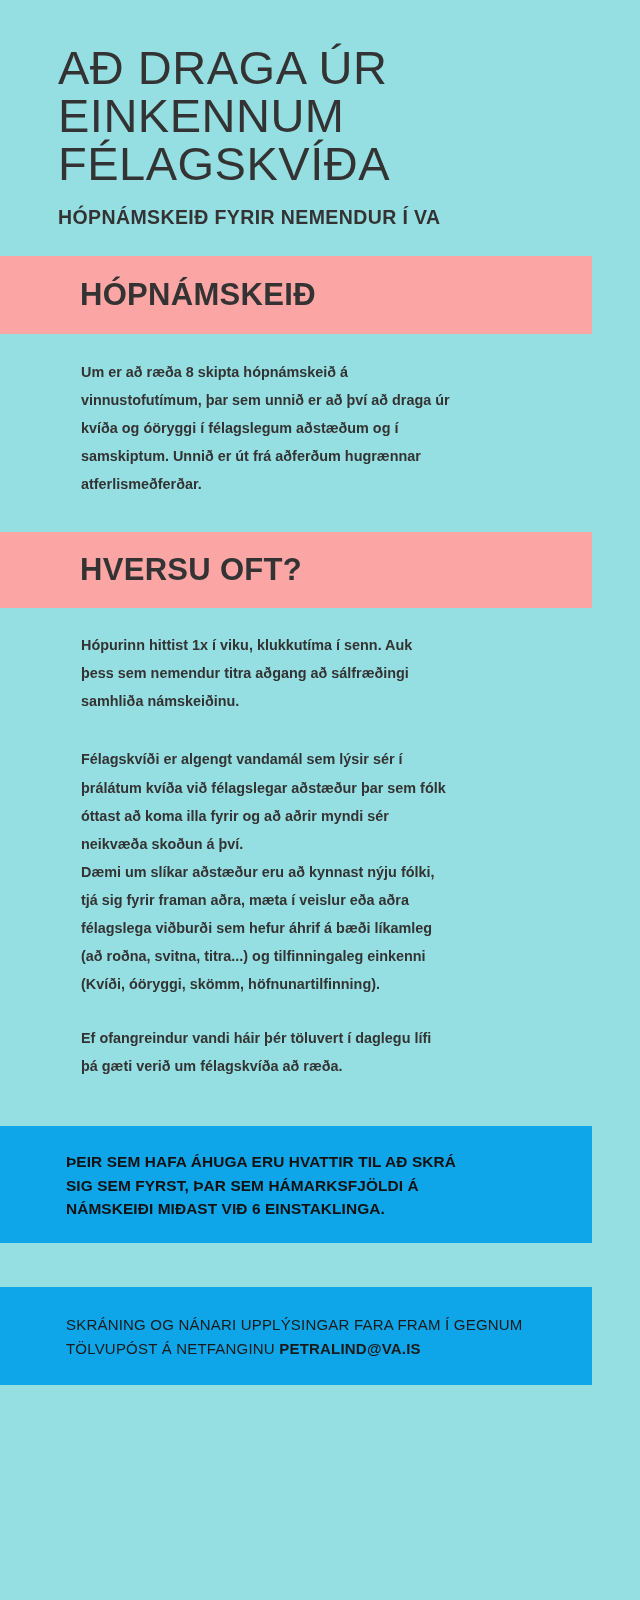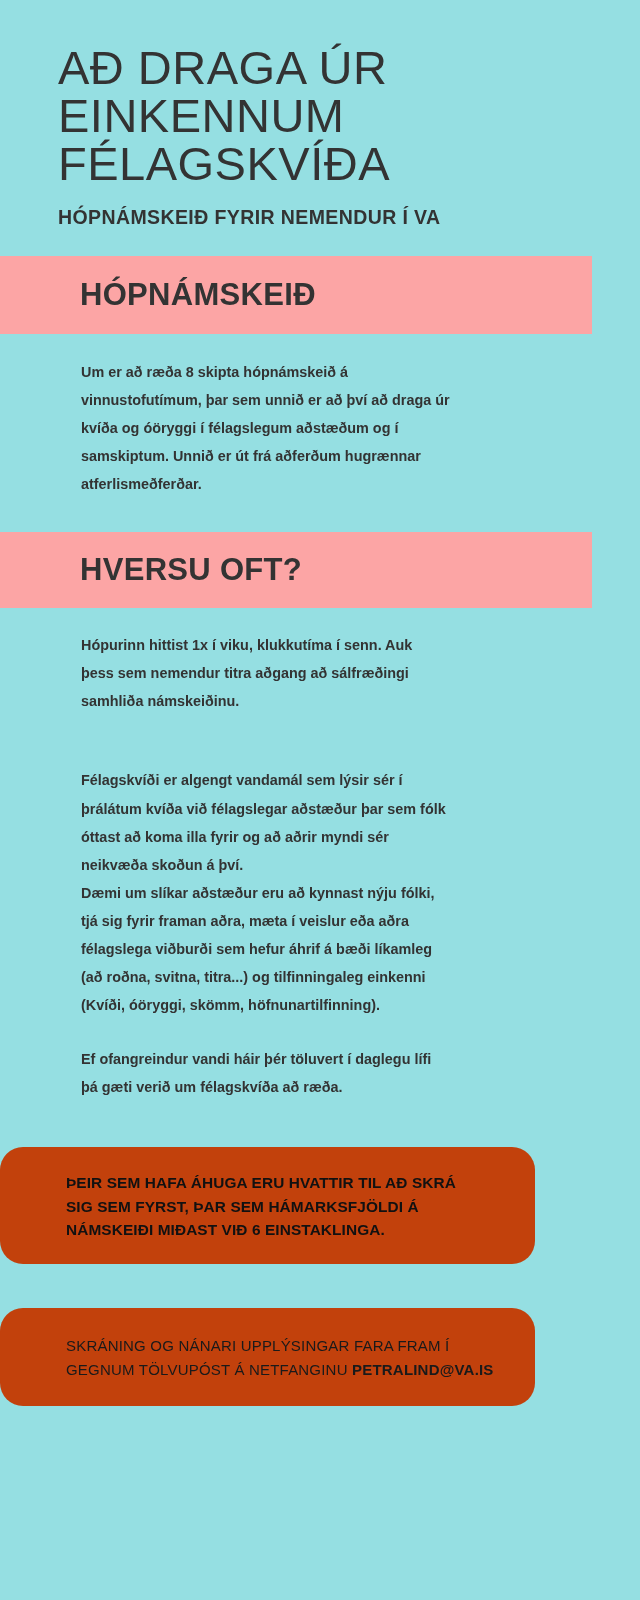--- a/index.html
+++ b/index.html
@@ -77,28 +77,27 @@
     line-height: 1.95;
     margin: 0;
     white-space: pre-line;
   }
   .body-text + .body-text {
     margin-top: 26px;
   }
 
   .block-1 { padding-top: 24px; padding-bottom: 6px; }
   .block-2 { padding-top: 23px; padding-bottom: 6px; padding-right: 120px; }
-  .block-3 { padding-top: 24px; padding-bottom: 18px; padding-right: 49px; margin-top: 21px; }
+  .block-3 { padding-top: 24px; padding-bottom: 18px; padding-right: 49px; }
 
   
   .callout {
-    background: #c2410c;
-    width: 535px;
+    background: #0ea5e9;
+    width: 592px;
     box-sizing: border-box;
-    border-radius: 23px;
   }
   .callout-registration {
     margin-top: 28px;
     padding: 24px 40px 22px 66px;
   }
   .callout-registration-text {
     color: #111111;
     font-weight: bold;
     font-size: 15.4px;
     line-height: 1.52;

